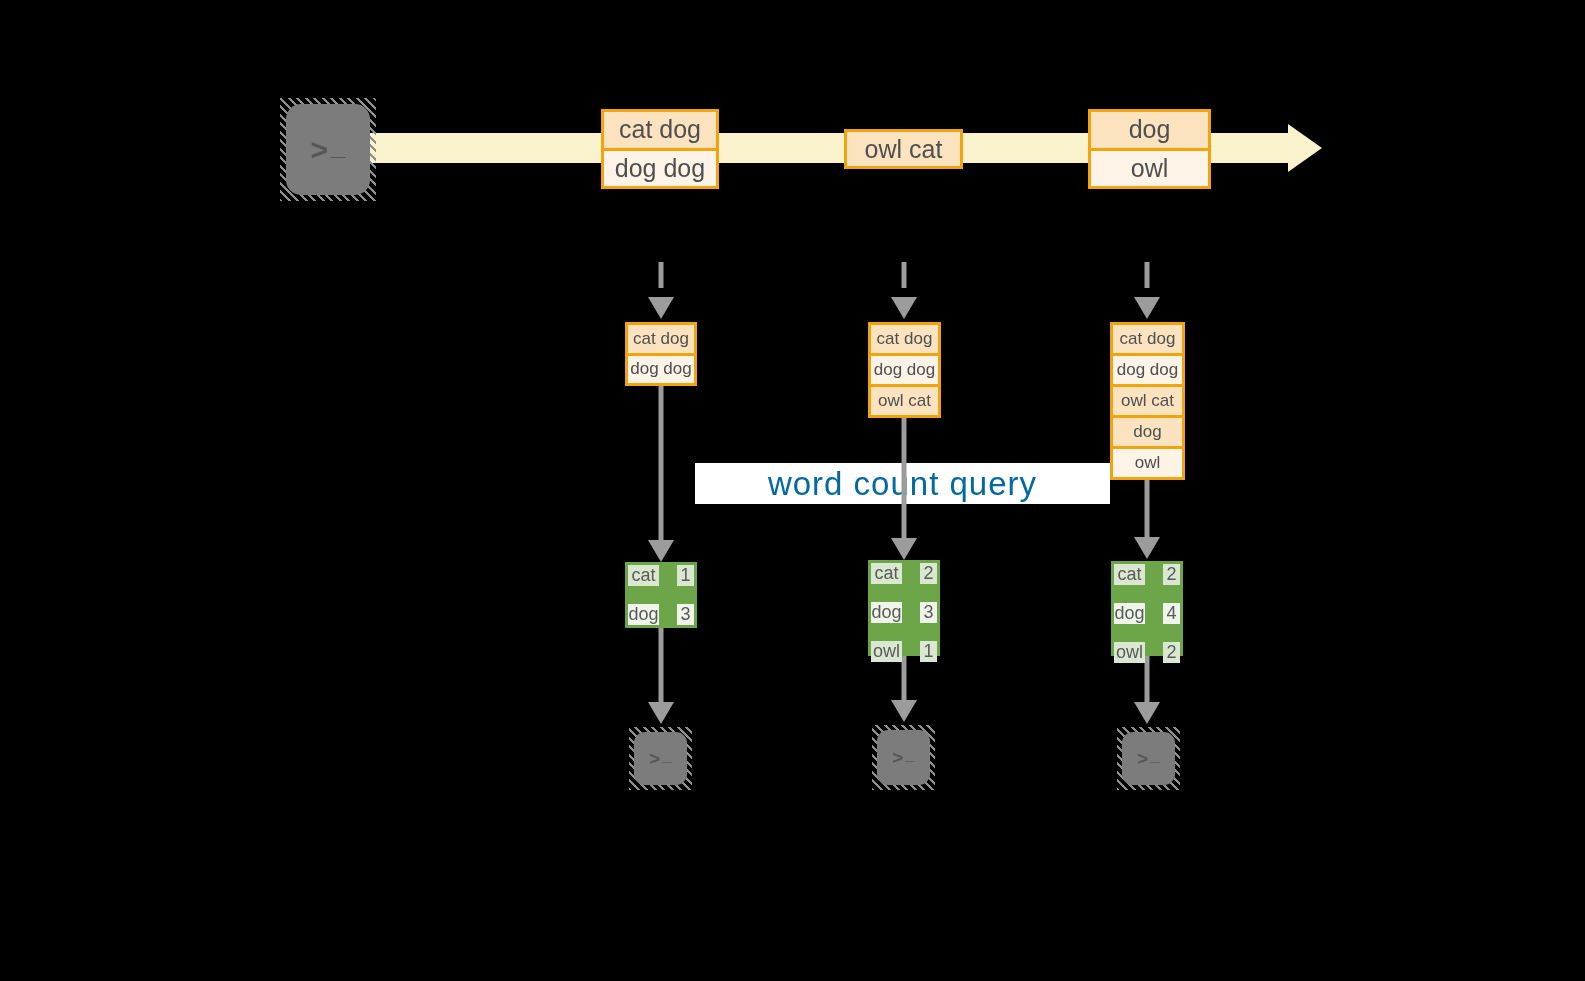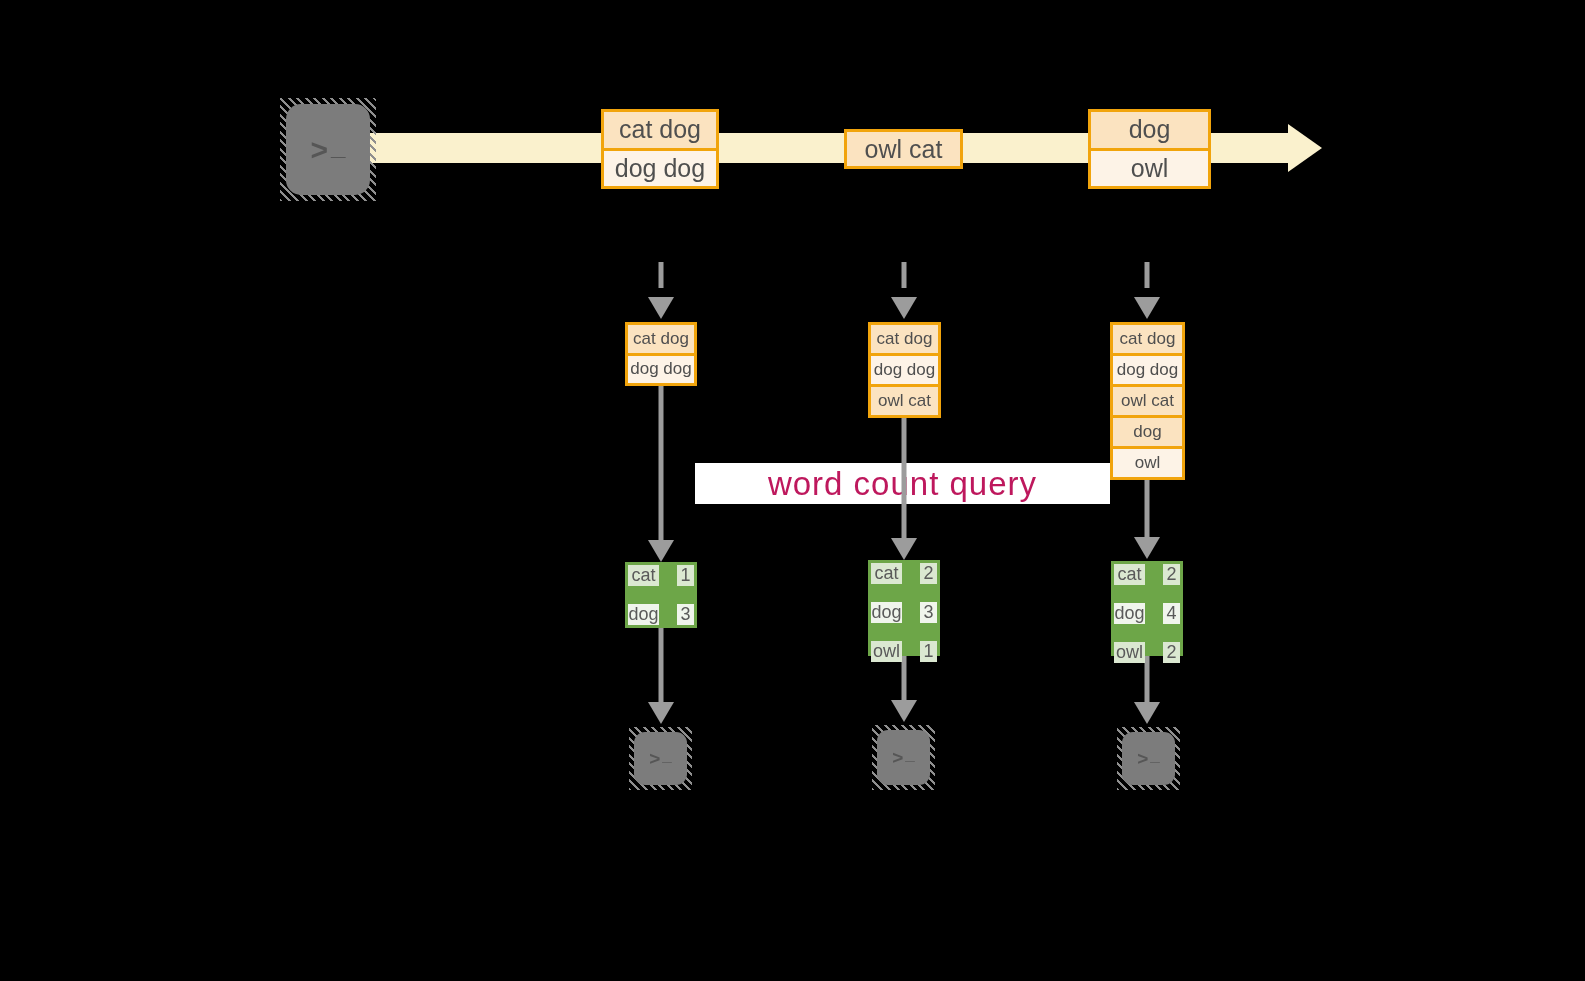--- a/index.html
+++ b/index.html
@@ -31,21 +31,21 @@
   .mrow.big{font-size:25px;}
   .mrow.small{font-size:17px;}
   .fill-dark{background:#FBE3C0;}
   .fill-light{background:#FDF3E7;}
   
   .stem{position:absolute;width:5px;background:#9C9C9C;z-index:2;transform:translateX(-2.5px);}
   .ahead{position:absolute;width:0;height:0;z-index:2;transform:translateX(-13px);
     border-left:13px solid transparent;border-right:13px solid transparent;border-top:22px solid #9C9C9C;}
   
   .qlabel{position:absolute;left:695px;top:463px;width:415px;height:41px;background:#FFFFFF;z-index:1;
-    display:flex;align-items:center;justify-content:center;color:#be185d;font-size:33px;font-weight:300;letter-spacing:1px;}
+    display:flex;align-items:center;justify-content:center;color:#0369a1;font-size:33px;font-weight:300;letter-spacing:1px;}
   
   .gtable{position:absolute;z-index:3;background:#6DA648;display:grid;grid-template-columns:1.8fr 1fr;
     gap:18px;padding:3px;box-sizing:border-box;}
   .gcell{display:flex;align-items:center;justify-content:center;color:#5A5A5A;font-size:18px;}
   .fill-gdark{background:#DBE8D1;}
   .fill-glight{background:#F0F5EC;}
 </style>
 </head>
 <body>
 

